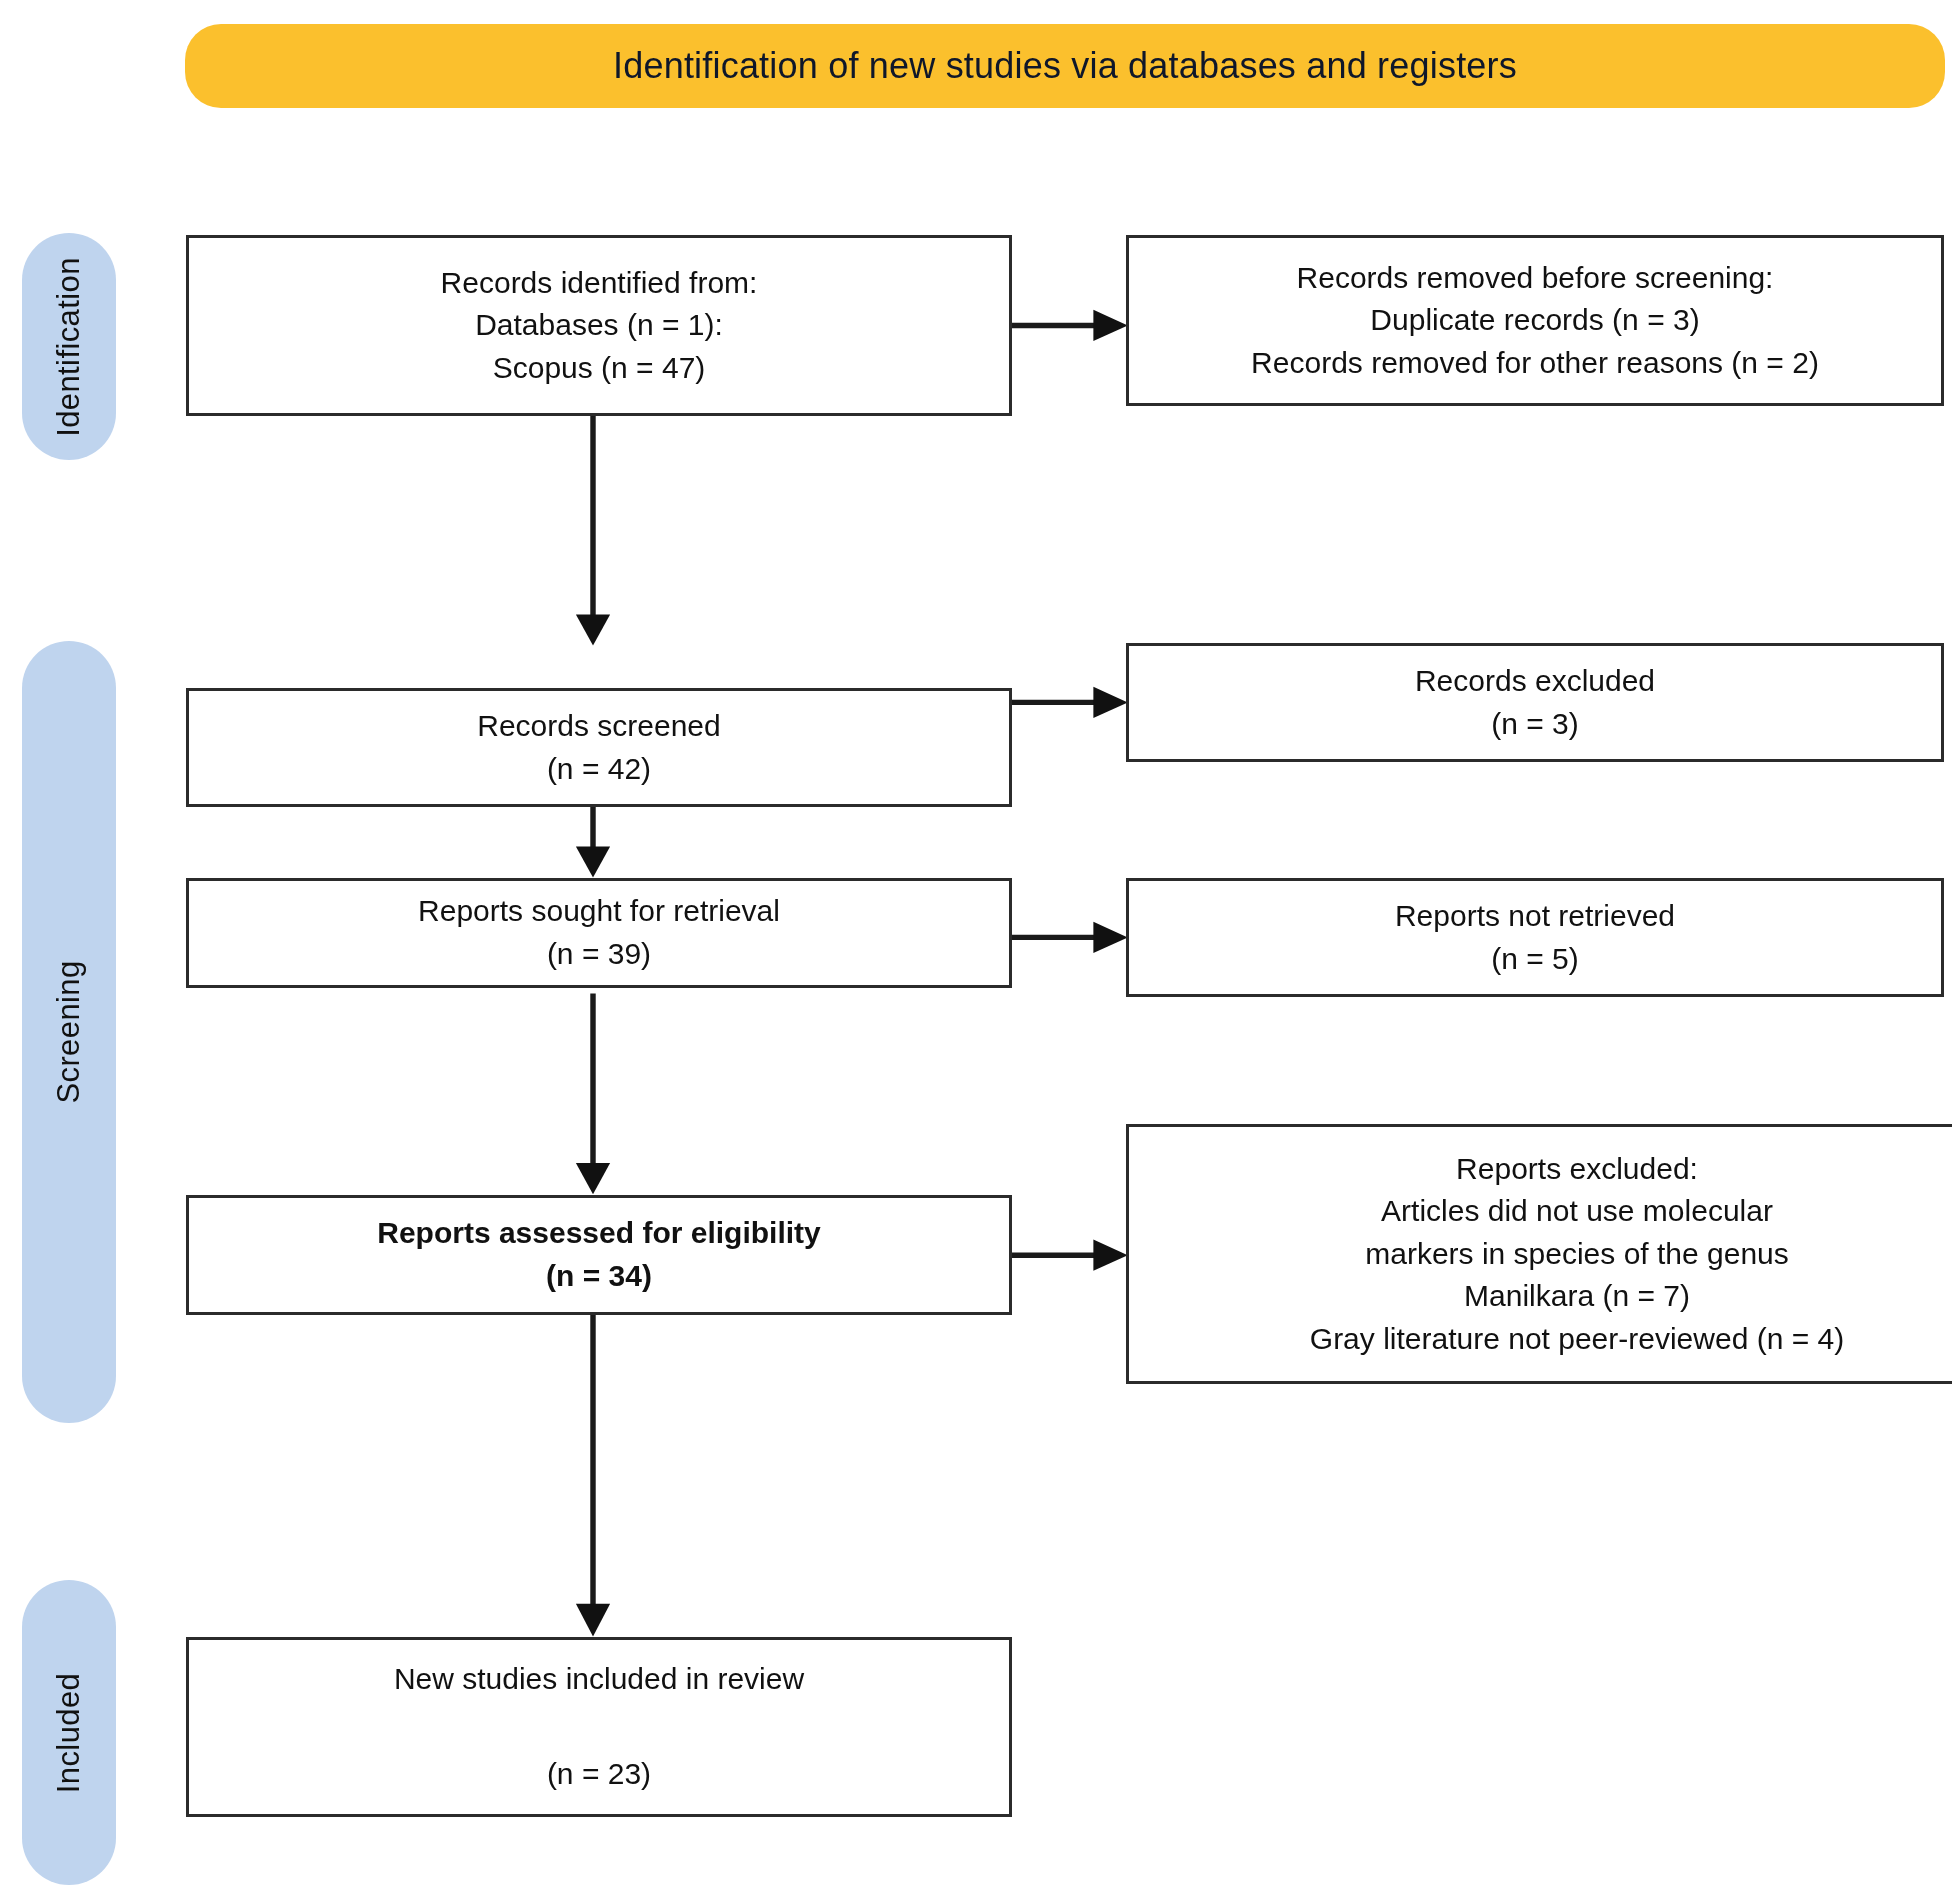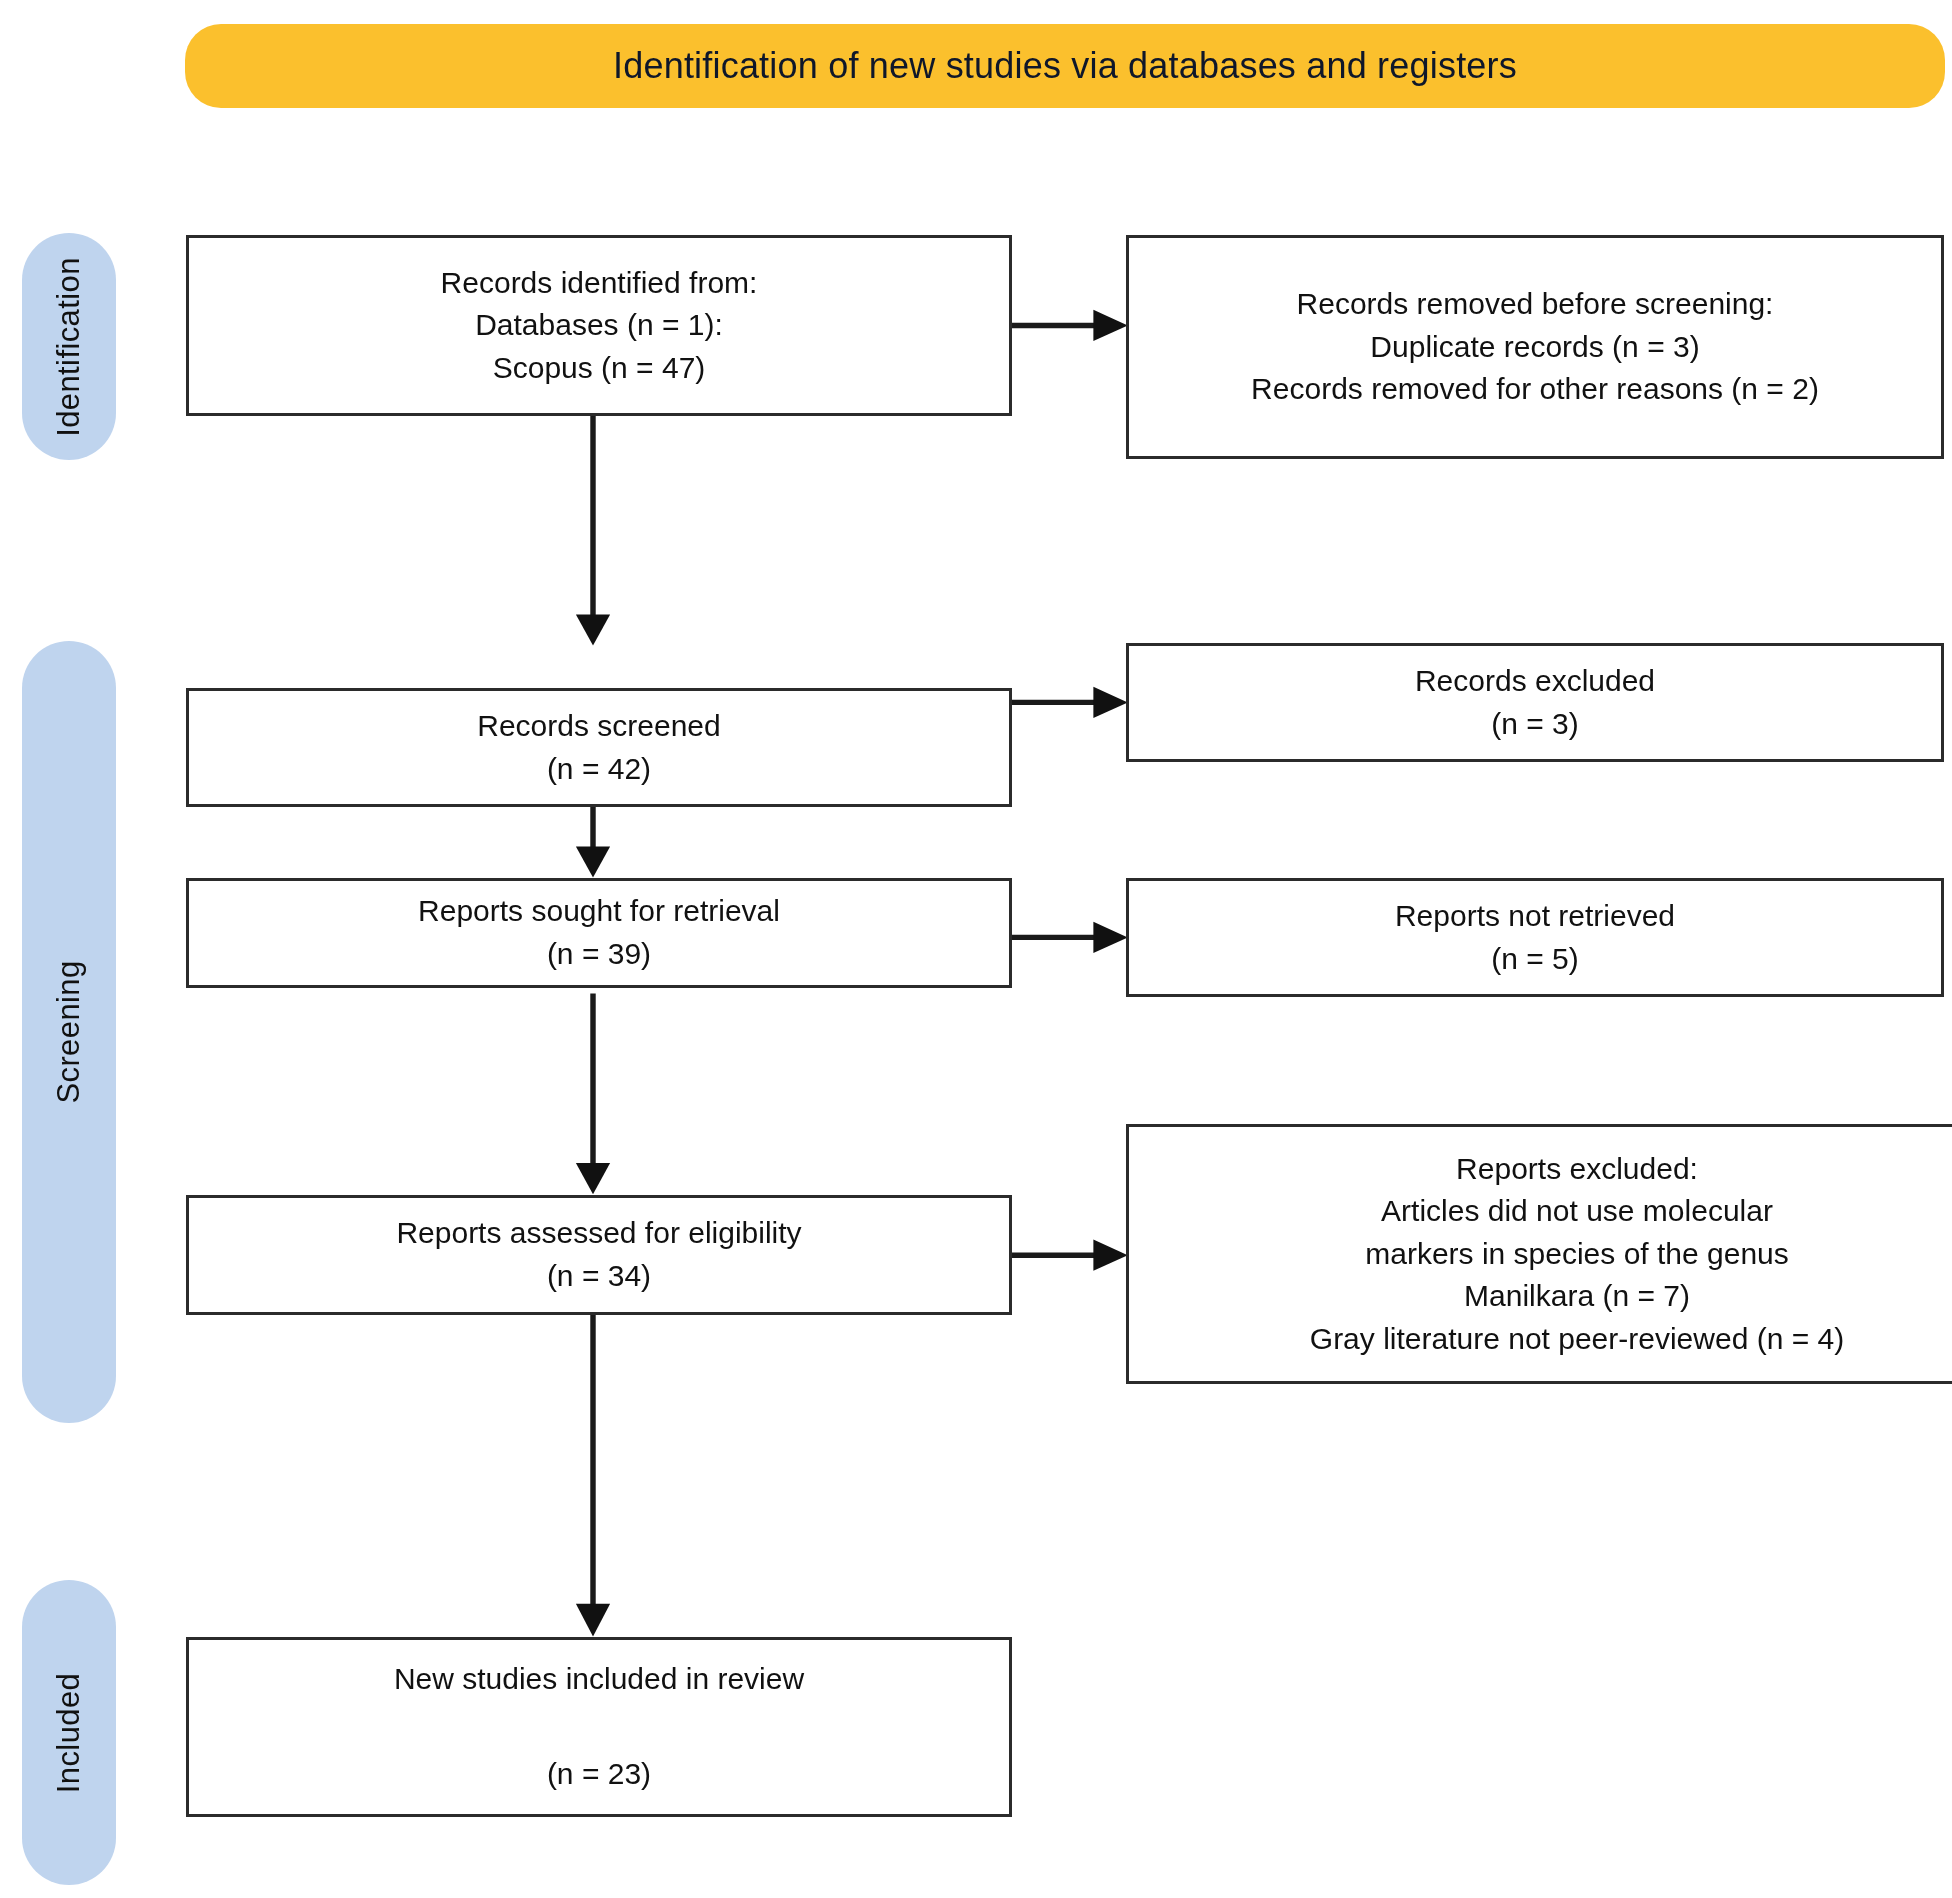--- a/index.html
+++ b/index.html
@@ -80,25 +80,25 @@
     line-height: 1.42;
     color: #111111;
     text-align: center;
     white-space: nowrap;
   }
 
   
   #box-identified          { left: 186px;  top: 235px;  width: 826px; height: 181px; }
   #box-screened            { left: 186px;  top: 643px;  width: 826px; height: 119px; margin-top: 45px; }
   #box-sought              { left: 186px;  top: 878px; width: 826px; height: 110px; }
-  #box-assessed            { left: 186px;  top: 1195px; width: 826px; height: 120px; }
+  #box-assessed            { left: 186px;  top: 1195px; width: 826px; height: 120px; font-weight: bold; }
   #box-included            { left: 186px;  top: 1637px; width: 826px; height: 180px; justify-content: space-between; }
 
   
-  #box-removed             { left: 1126px; top: 235px;  width: 818px; height: 224px; }
+  #box-removed             { left: 1126px; top: 235px;  width: 818px; height: 171px; }
   #box-records-excluded    { left: 1126px; top: 643px;  width: 818px; height: 119px; }
   #box-not-retrieved       { left: 1126px; top: 878px; width: 818px; height: 119px; }
   #box-reports-excluded    { left: 1126px; top: 1124px; width: 902px; height: 260px; }
 
   
   .connector {
     position: absolute;
     pointer-events: none;
   }
   .connector svg { display: block; overflow: visible; }

